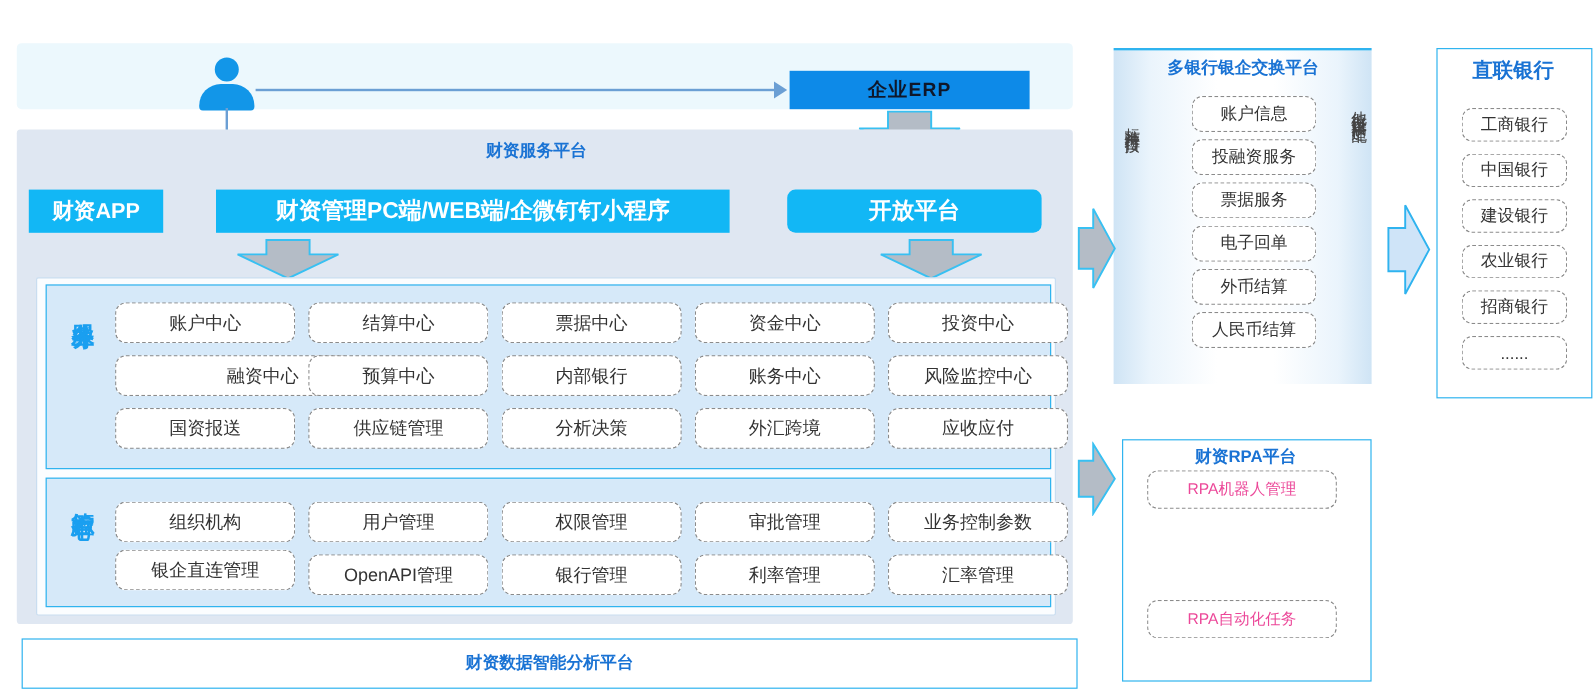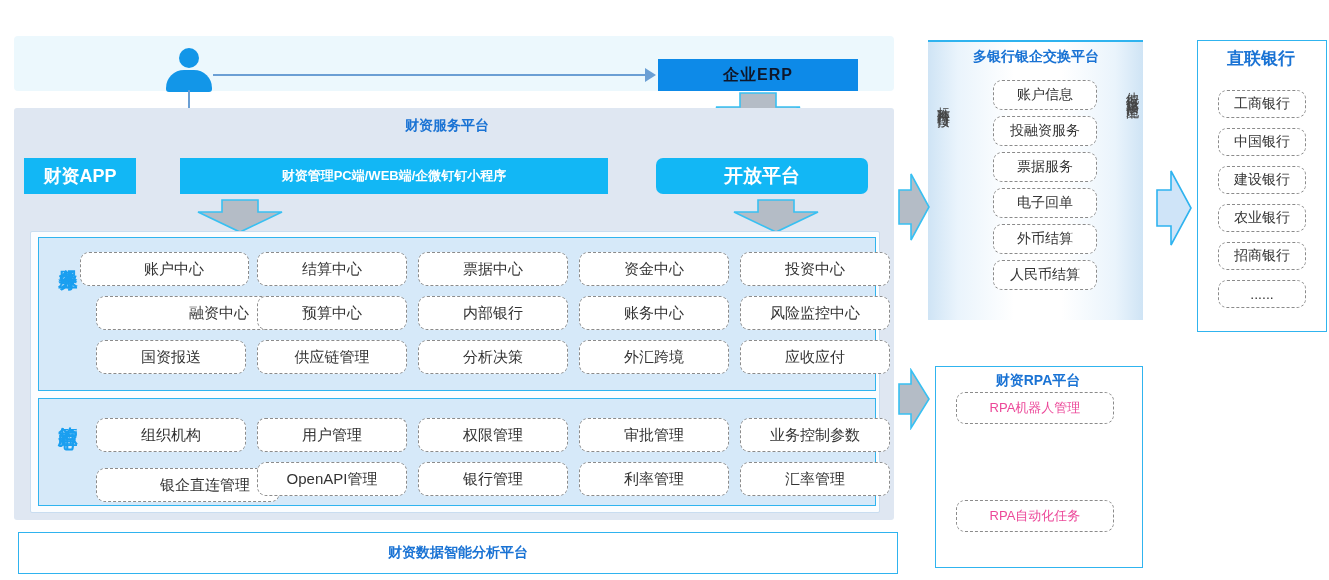--- a/index.html
+++ b/index.html
@@ -36,21 +36,21 @@
   #erp-box{left:658px;top:59px;width:200px;height:32px;background:#0d8ae8;color:#0f172a;
      display:flex;align-items:center;justify-content:center;font-size:16px;font-weight:700;letter-spacing:1px;}
 
   
   #service-platform{left:14px;top:108px;width:880px;height:412px;background:#dfe7f2;border-radius:3px;}
   #platform-title{left:405px;top:117px;font-size:14px;font-weight:700;color:#1a73d4;}
 
   .blue-btn{background:#12b7f5;color:#fff;display:flex;align-items:center;justify-content:center;
     font-weight:700;}
   #app-btn{left:24px;top:158px;width:112px;height:36px;font-size:18px;}
-  #pc-btn{left:180px;top:158px;width:428px;height:36px;font-size:13px;}
+  #pc-btn{left:180px;top:158px;width:428px;height:36px;font-size:19px;}
   #open-btn{left:656px;top:158px;width:212px;height:36px;font-size:19px;border-radius:7px;}
 
   
   .gray-down{position:absolute;}
   .gray-down svg{display:block;}
   #gray-down-erp{left:714px;top:91px;}
   #gray-down-pc{left:196px;top:198px;}
   #gray-down-open{left:732px;top:198px;}
 
   
@@ -180,41 +180,41 @@
 <div class="abs" id="rpa-title">财资RPA平台</div>
 
 <div class="arr" id="arrow-to-rpa">
   <svg width="34" height="62" viewBox="0 0 34 62">
     <polygon points="2,16 14,16 14,2 32,31 14,60 14,46 2,46" fill="#b4bcc6" stroke="#38c0f2" stroke-width="1.6"></polygon>
   </svg>
 </div>
 
 <div class="abs" id="analytics-bar">财资数据智能分析平台</div>
 
-<div class="card" style="left: 80px; top: 252px; width: 148px; height: 32px; padding-left: 19px;">账户中心</div>
+<div class="card" style="left: 96px; top: 252px; width: 148px; height: 32px;">账户中心</div>
 <div class="card" style="left: 257px; top: 252px; width: 148px; height: 32px;">结算中心</div>
 <div class="card" style="left: 418px; top: 252px; width: 148px; height: 32px;">票据中心</div>
 <div class="card" style="left: 579px; top: 252px; width: 148px; height: 32px;">资金中心</div>
 <div class="card" style="left: 740px; top: 252px; width: 148px; height: 32px;">投资中心</div>
 <div class="card" style="left: 96px; top: 296px; width: 148px; height: 32px; padding-left: 48px;">融资中心</div>
 <div class="card" style="left: 257px; top: 296px; width: 148px; height: 32px;">预算中心</div>
 <div class="card" style="left: 418px; top: 296px; width: 148px; height: 32px;">内部银行</div>
 <div class="card" style="left: 579px; top: 296px; width: 148px; height: 32px;">账务中心</div>
 <div class="card" style="left: 740px; top: 296px; width: 148px; height: 32px;">风险监控中心</div>
 <div class="card" style="left: 96px; top: 340px; width: 148px; height: 32px;">国资报送</div>
 <div class="card" style="left: 257px; top: 340px; width: 148px; height: 32px;">供应链管理</div>
 <div class="card" style="left: 418px; top: 340px; width: 148px; height: 32px;">分析决策</div>
 <div class="card" style="left: 579px; top: 340px; width: 148px; height: 32px;">外汇跨境</div>
 <div class="card" style="left: 740px; top: 340px; width: 148px; height: 32px;">应收应付</div>
 <div class="card" style="left: 96px; top: 418px; width: 148px; height: 32px;">组织机构</div>
 <div class="card" style="left: 257px; top: 418px; width: 148px; height: 32px; border-radius: 8px;">用户管理</div>
 <div class="card" style="left: 418px; top: 418px; width: 148px; height: 32px;">权限管理</div>
 <div class="card" style="left: 579px; top: 418px; width: 148px; height: 32px;">审批管理</div>
 <div class="card" style="left: 740px; top: 418px; width: 148px; height: 32px;">业务控制参数</div>
-<div class="card" style="left: 96px; top: 468px; width: 148px; height: 32px; padding-left: 34px;">银企直连管理</div>
+<div class="card" style="left: 96px; top: 458px; width: 148px; height: 32px;">银企直连管理</div>
 <div class="card" style="left: 257px; top: 462px; width: 148px; height: 32px;">OpenAPI管理</div>
 <div class="card" style="left: 418px; top: 462px; width: 148px; height: 32px;">银行管理</div>
 <div class="card" style="left: 579px; top: 462px; width: 148px; height: 32px;">利率管理</div>
 <div class="card" style="left: 740px; top: 462px; width: 148px; height: 32px;">汇率管理</div>
 <div class="ex-card" style="top: 80px;">账户信息</div>
 <div class="ex-card" style="top: 116px;">投融资服务</div>
 <div class="ex-card" style="top: 152px;">票据服务</div>
 <div class="ex-card" style="top: 188px;">电子回单</div>
 <div class="ex-card" style="top: 224px;">外币结算</div>
 <div class="ex-card" style="top: 260px;">人民币结算</div>

